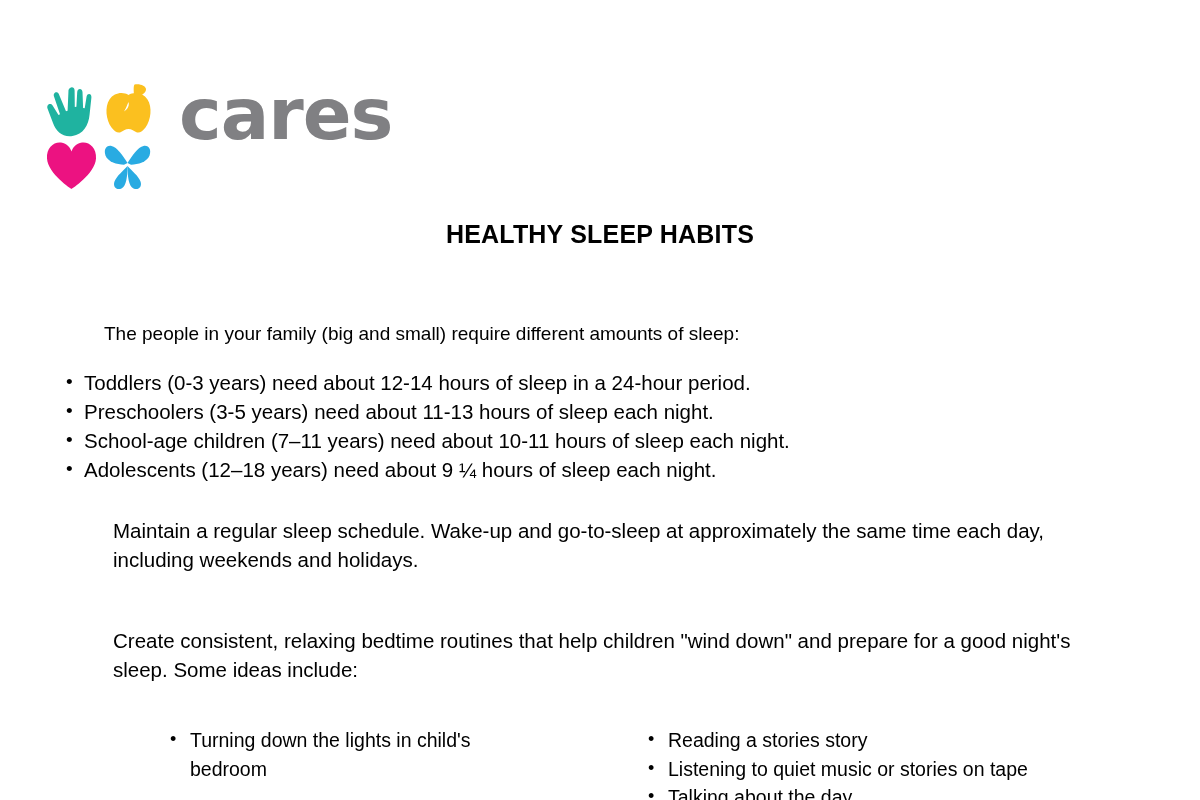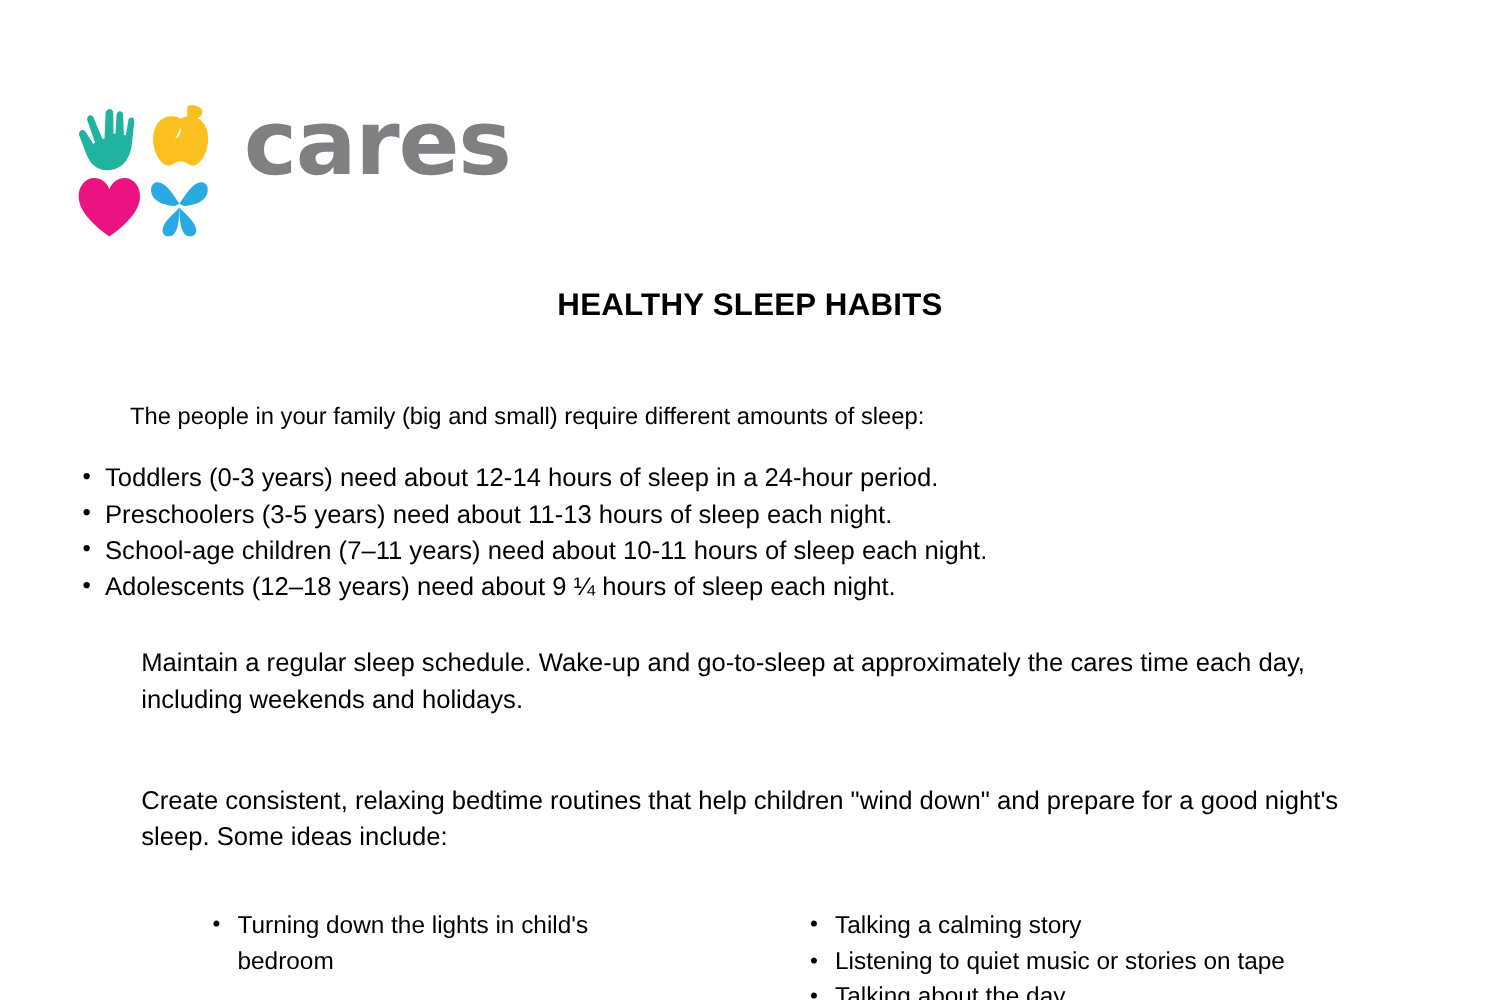--- a/index.html
+++ b/index.html
@@ -13,21 +13,21 @@
     position: relative;
     overflow: hidden;
     font-family: "Liberation Sans", sans-serif;
     color: #000000;
     -webkit-font-smoothing: antialiased;
   }
 
   
   .logo-block {
     position: absolute;
-    left: 60px;
+    left: 44px;
     top: 82px;
     width: 380px;
     height: 118px;
     text-decoration: underline;
   }
   .logo-icons {
     position: absolute;
     left: 0;
     top: 0;
     width: 120px;
@@ -64,21 +64,21 @@
     font-weight: 700;
     letter-spacing: 0.45px;
     color: #808083;
     font-family: "Liberation Sans", sans-serif;
   }
 
   
   .title-wrap {
     position: absolute;
     left: 0;
-    top: 228px;
+    top: 218px;
     width: 1200px;
     text-align: center;
   }
   .doc-title-1 {
     font-size: 25px;
     font-weight: 700;
     line-height: 33px;
     letter-spacing: 0.2px;
   }
   .doc-title-2 {
@@ -231,30 +231,30 @@
 
   <p class="intro-line">The people in your family (big and small) require different amounts of sleep:</p>
 
   <ul class="age-list">
     <li>Toddlers (0-3 years) need about 12-14 hours of sleep in a 24-hour period.</li>
     <li>Preschoolers (3-5 years) need about 11-13 hours of sleep each night.</li>
     <li>School-age children (7–11 years) need about 10-11 hours of sleep each night.</li>
     <li>Adolescents (12–18 years) need about 9 ¼ hours of sleep each night.</li>
   </ul>
 
-  <p class="para para-1">Maintain a regular sleep schedule. Wake-up and go-to-sleep at approximately the cares time each day, including weekends and holidays.</p>
+  <p class="para para-1">Maintain a regular sleep schedule. Wake-up and go-to-sleep at approximately the same time each day, including weekends and holidays.</p>
 
   <p class="para para-2">Create consistent, relaxing bedtime routines that help children "wind down" and prepare for a good night's sleep. Some ideas include:</p>
 
   <div class="columns">
     <ul class="idea-list col-left">
       <li>Turning down the lights in child's bedroom</li>
 
     </ul>
     <ul class="idea-list col-right">
-      <li>Talking a calming story</li>
+      <li>Reading a stories story</li>
       <li>Listening to quiet music or stories on tape</li>
       <li>Talking about the day</li>
 
     </ul>
   </div>
 
 </div>
 
 </body></html>

